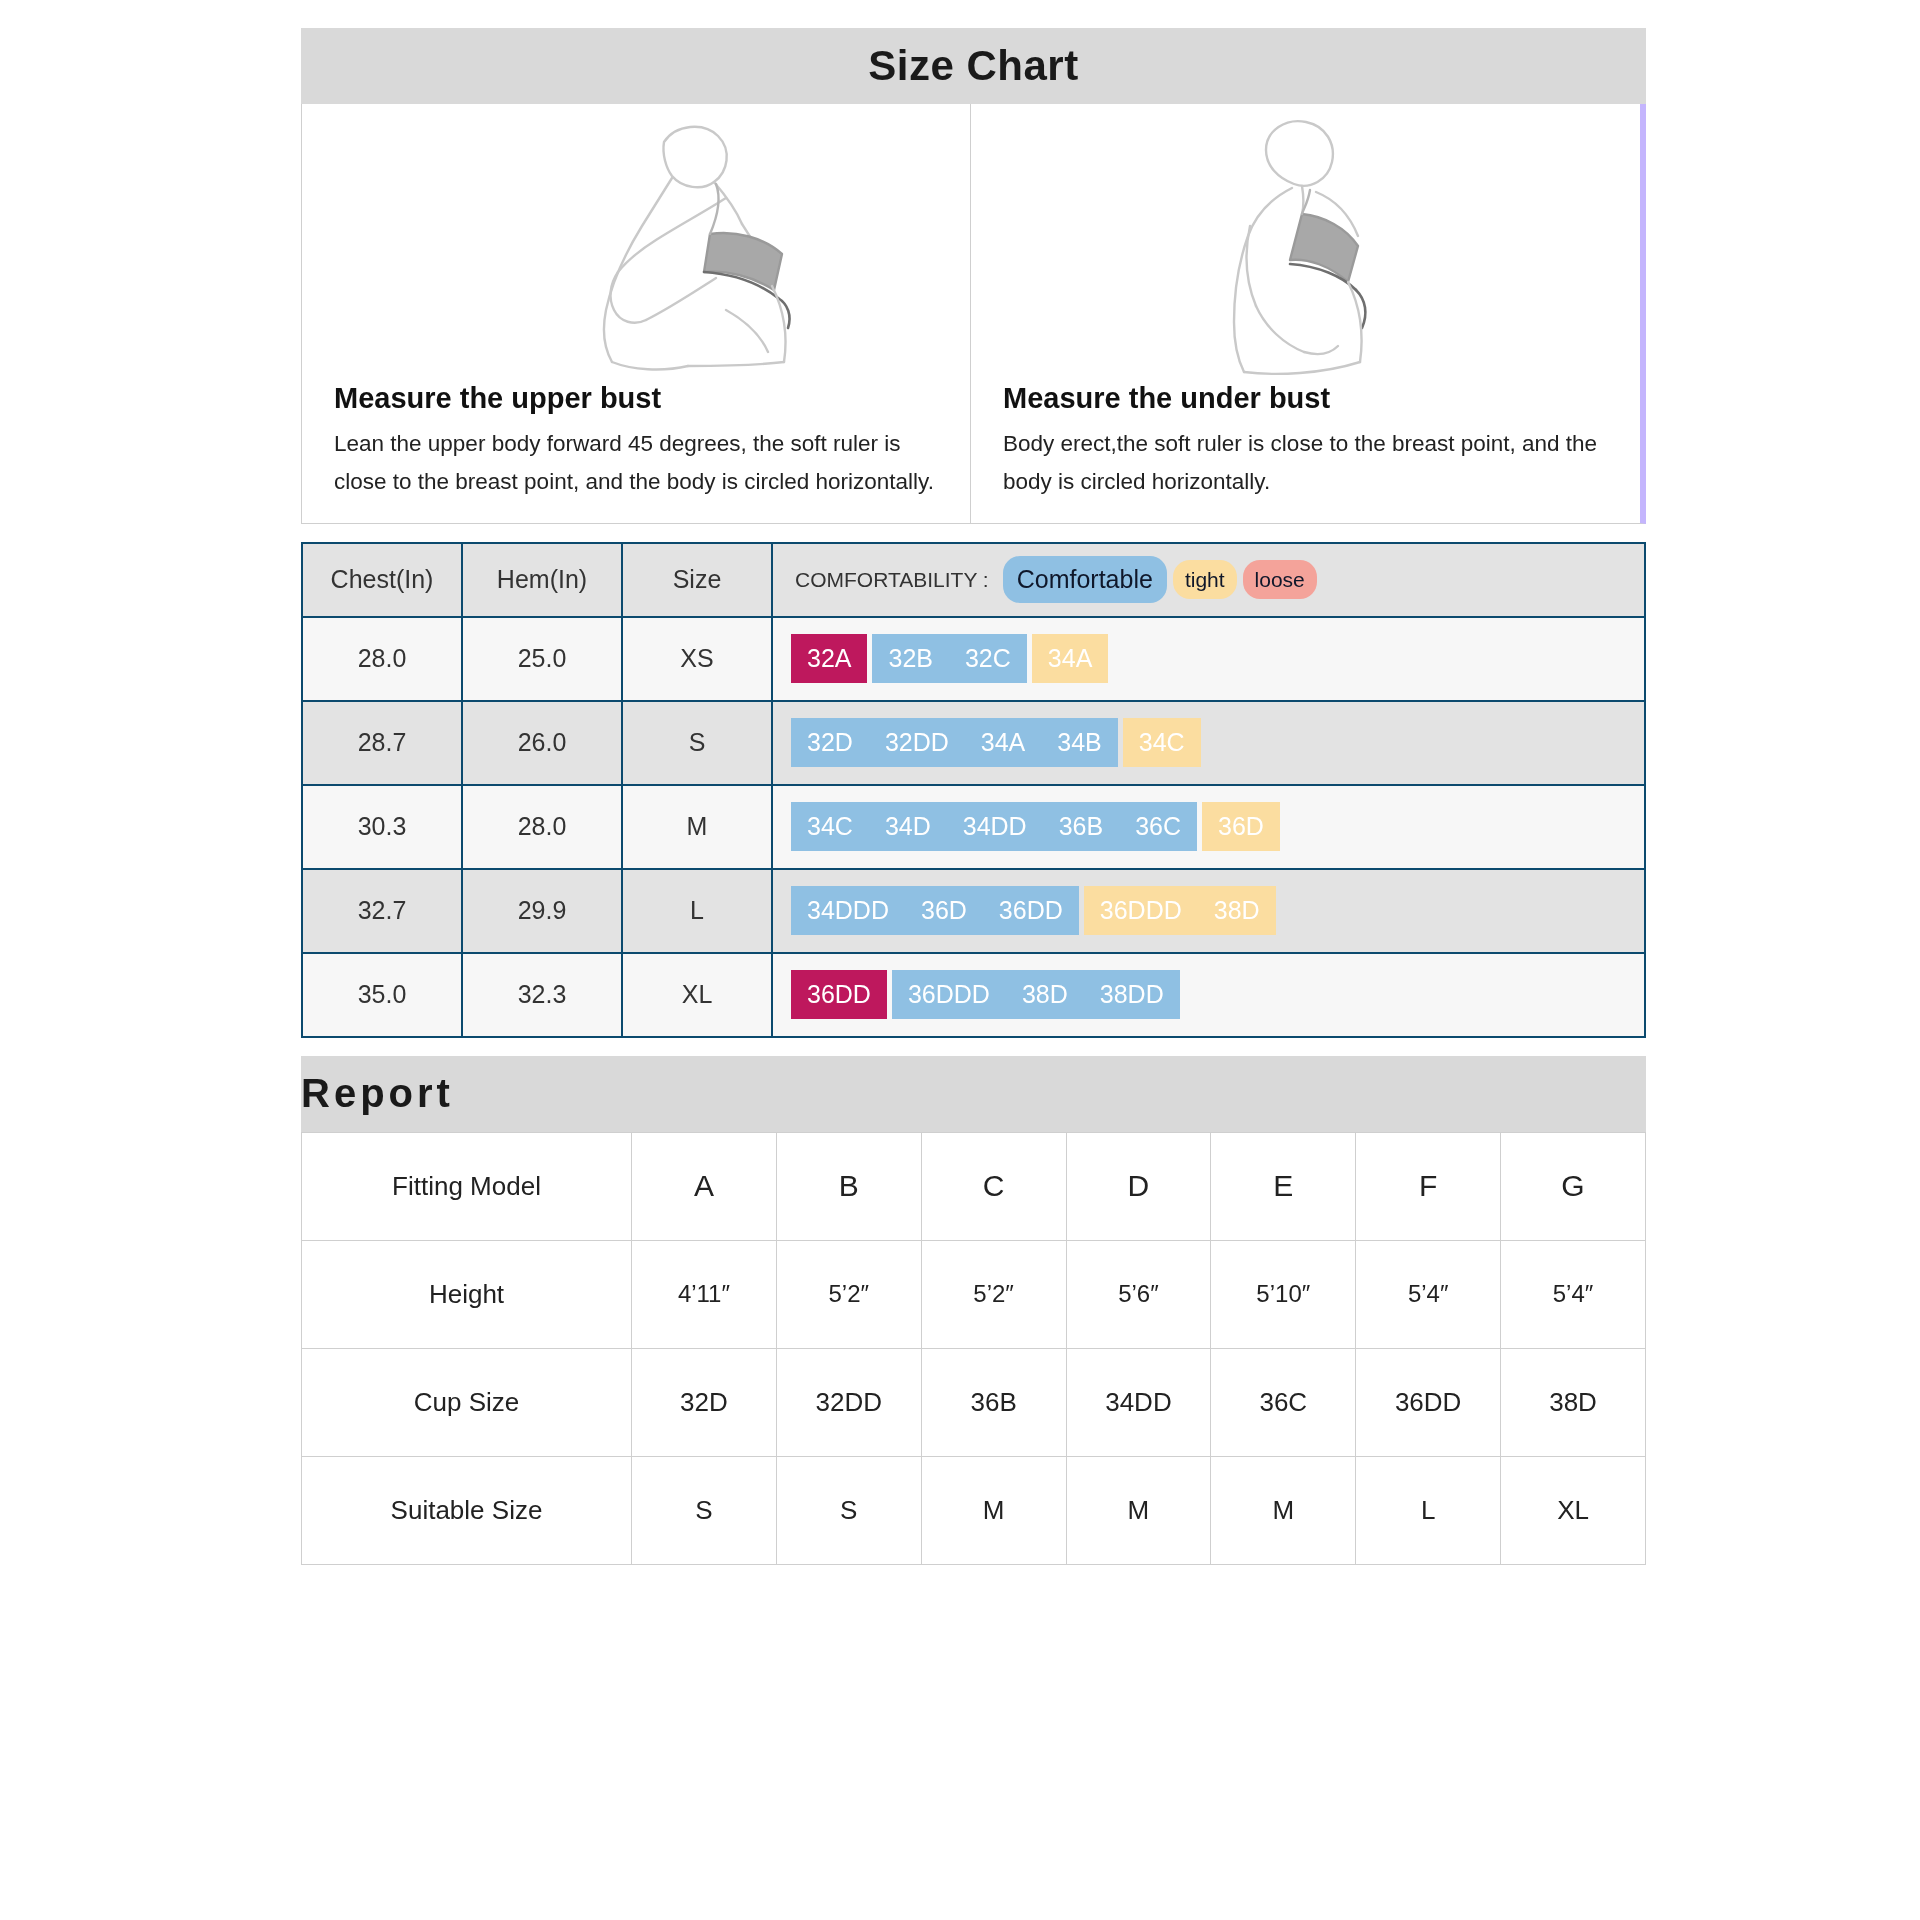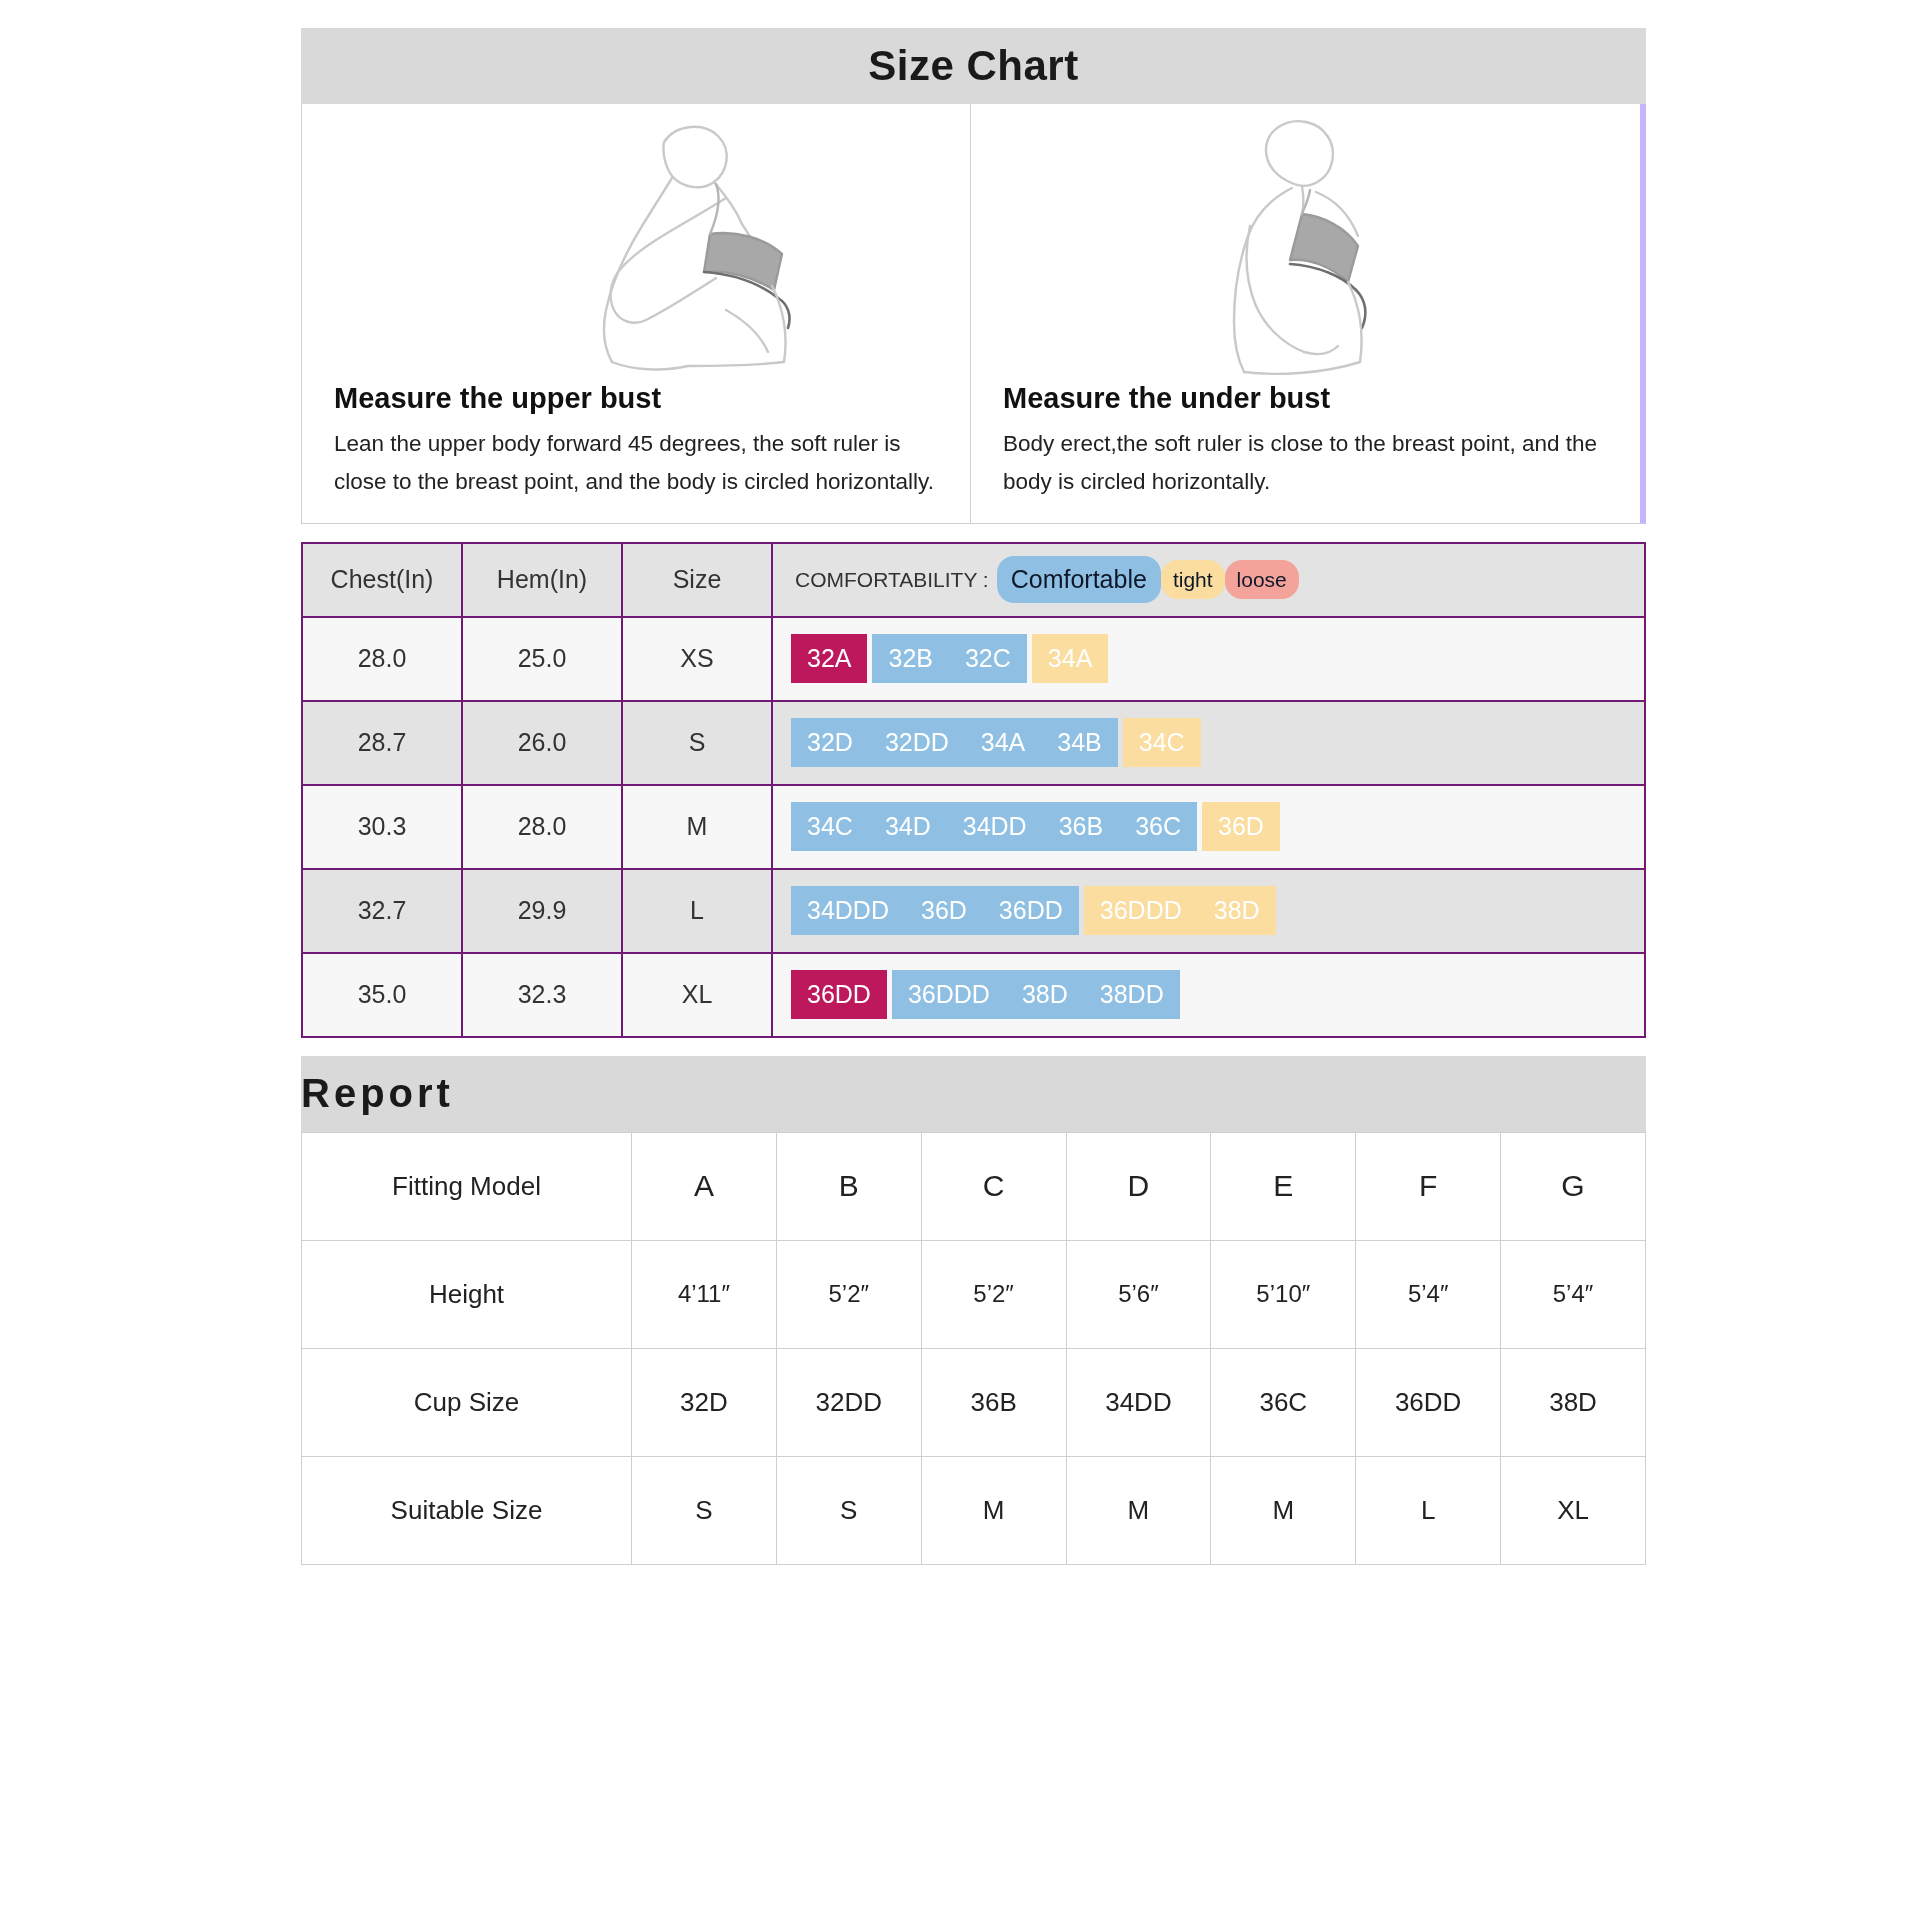--- a/index.html
+++ b/index.html
@@ -75,21 +75,21 @@
 
   
   .size-table {
     margin-top: 18px;
     width: 100%;
     border-collapse: collapse;
     table-layout: fixed;
   }
   .size-table td, .size-table th {
     padding: 0;
-    border: 2px solid #701a75;
+    border: 2px solid #0c4a6e;
     vertical-align: middle;
   }
   .st-head td {
     background: #e3e3e3;
     height: 72px;
     text-align: center;
     font-size: 25px;
     color: #333;
     font-weight: normal;
   }
@@ -108,20 +108,21 @@
 
   .combo-label {
     font-size: 21px;
     color: #333;
     margin-right: 8px;
     white-space: nowrap;
   }
   .combo-inner {
     display: flex;
     align-items: center;
+    gap: 6px;
   }
   .chip {
     display: inline-block;
     font-size: 25px;
     line-height: 1;
     padding: 11px 14px;
     color: #0f172a;
     white-space: nowrap;
     border-radius: 17px;
   }

